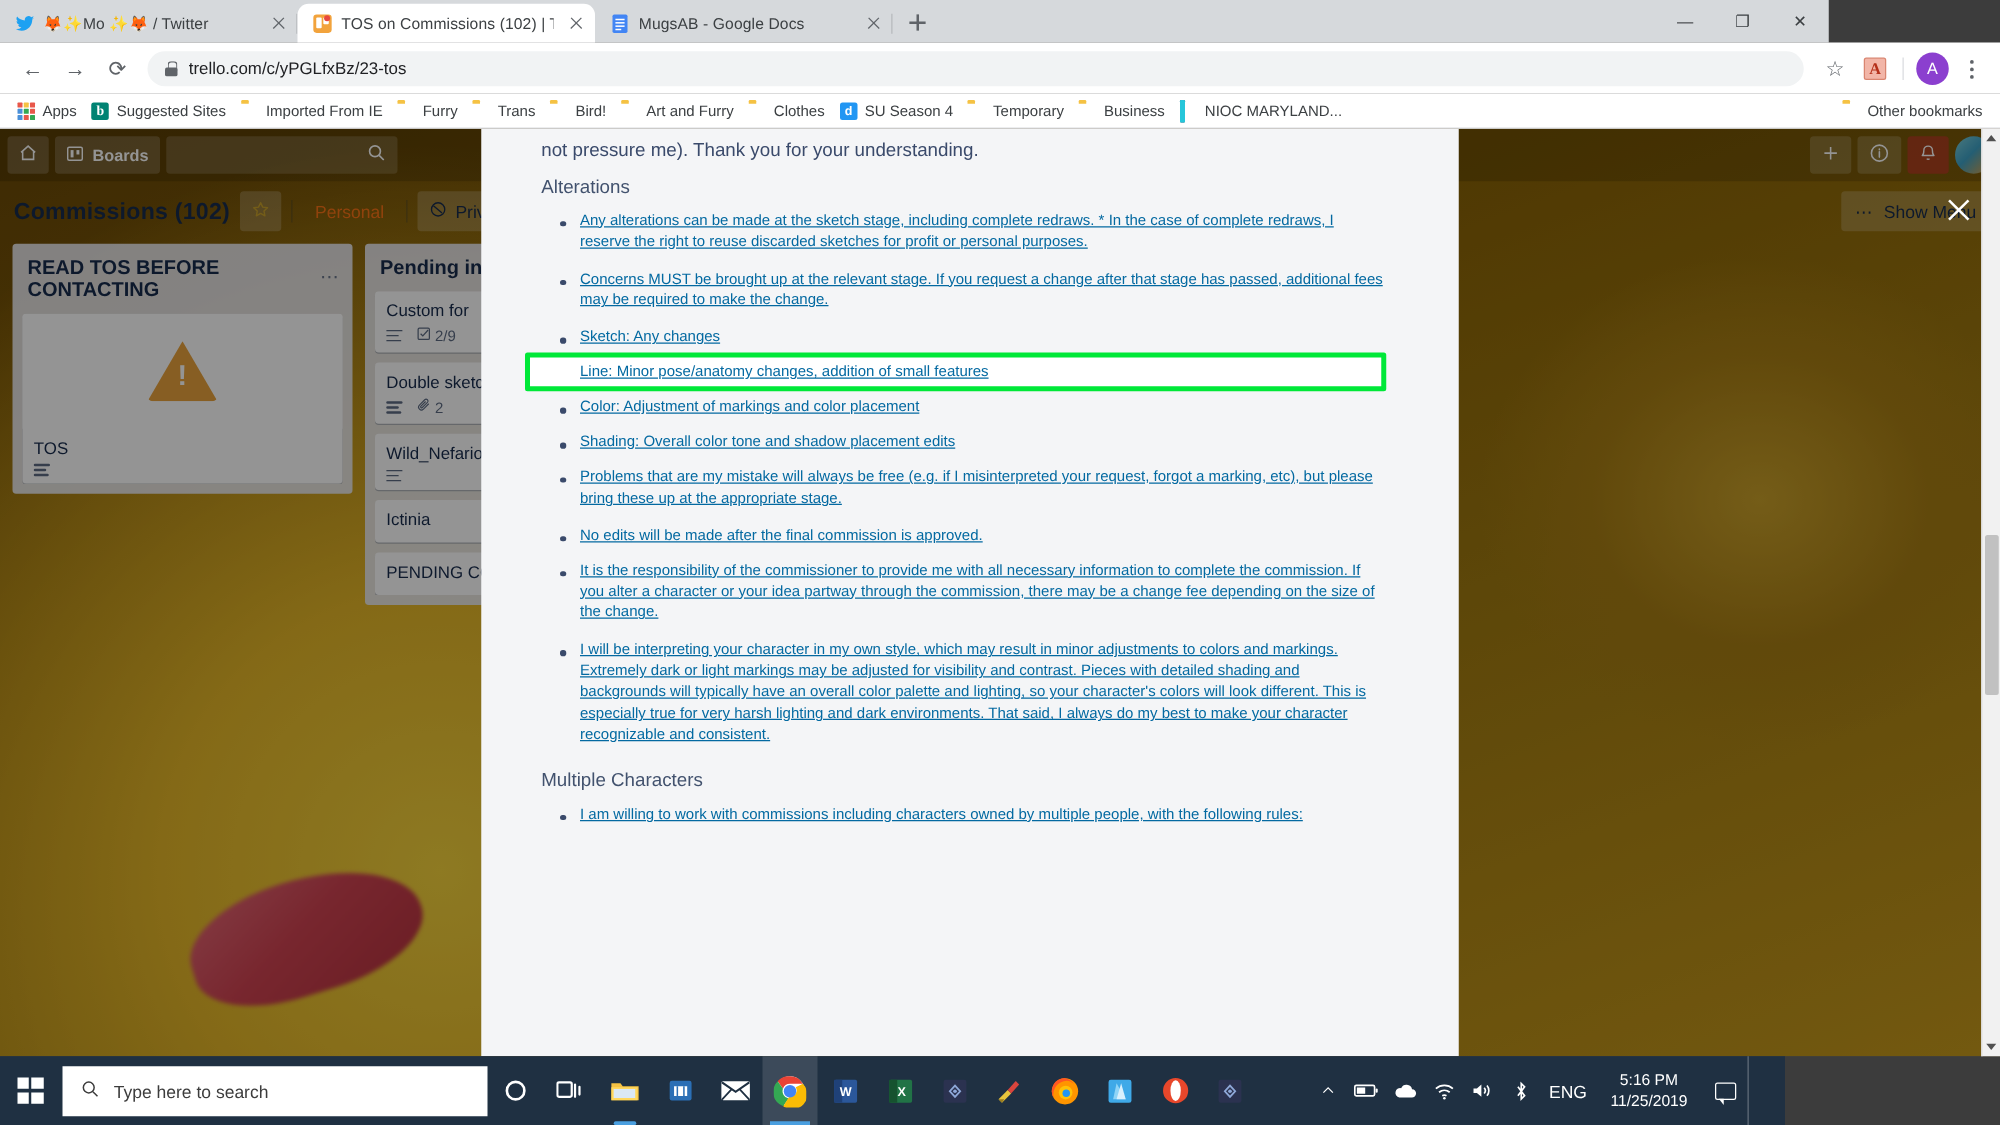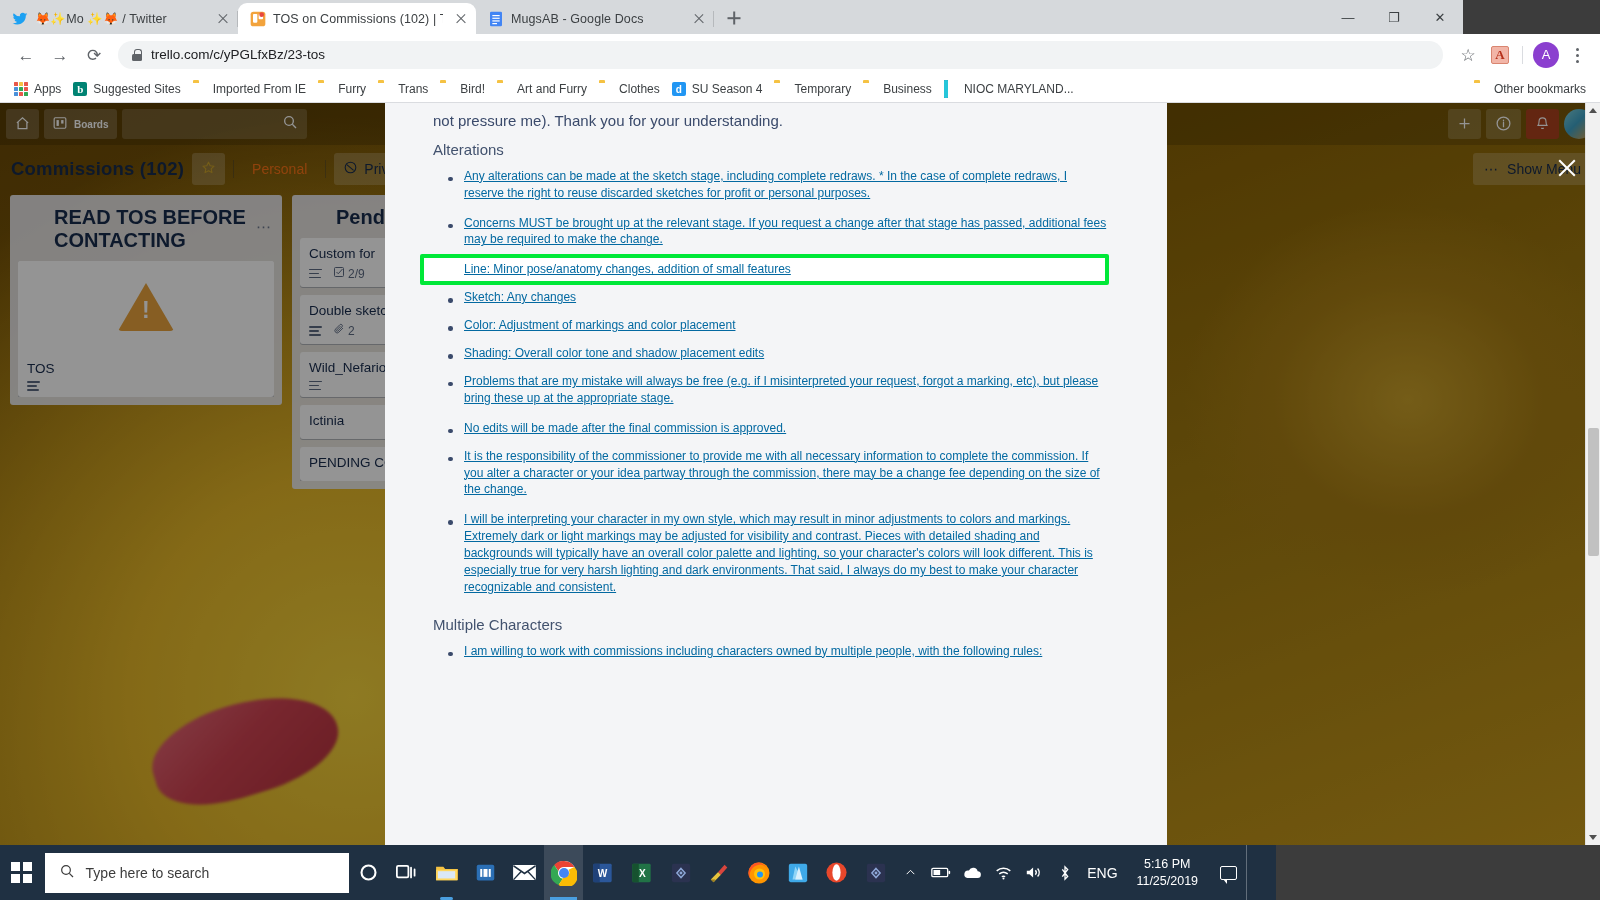--- a/index.html
+++ b/index.html
@@ -160,21 +160,21 @@
     border-radius: 52% 60% 50% 46%; transform: rotate(-17deg); filter: blur(1.6px);
   }
 
   .trello-header {
     position: absolute; top: 0; left: 0; width: 1600px; height: 42px;
     background: rgba(0,0,0,0.16); display: flex; align-items: center; padding: 0 6px; gap: 5px;
   }
   .th-btn {
     height: 30px; min-width: 30px; border-radius: 3px; background: rgba(255,255,255,0.18);
     display: flex; align-items: center; justify-content: center; gap: 7px; padding: 0 9px;
-    color: #ffffff; font-size: 10px; font-weight: bold;
+    color: #ffffff; font-size: 13px; font-weight: bold;
   }
   .th-search {
     height: 30px; width: 185px; border-radius: 3px; background: rgba(255,255,255,0.16);
     display: flex; align-items: center; justify-content: flex-end; padding: 0 9px; color: #fff;
   }
   .th-right { margin-left: auto; display: flex; align-items: center; gap: 5px; }
   .th-bell { background: rgba(214,48,49,0.55); }
   .th-avatar {
     width: 30px; height: 30px; border-radius: 50%;
     background: linear-gradient(135deg, #7ecfd8 0%, #3fa3c7 45%, #e8a03a 100%);
@@ -202,21 +202,21 @@
 
   .lists { position: absolute; top: 92px; left: 0; right: 0; bottom: 0; display: flex; gap: 10px; padding: 0 10px; }
   .list {
     width: 272px; flex: 0 0 272px; background: rgba(235,236,240,0.92);
     border-radius: 3px; align-self: flex-start; max-height: 625px;
     display: flex; flex-direction: column; padding: 0 0 8px 0;
   }
   .list-head {
     display: flex; align-items: center; padding: 11px 10px 9px 12px; gap: 6px;
   }
-  .list-title { font-size: 20px; font-weight: bold; color: #172b4d; flex: 1 1 auto; margin-left: 32px; }
+  .list-title { font-size: 16px; font-weight: bold; color: #172b4d; flex: 1 1 auto; }
   .list-dots { color: #6b778c; font-size: 15px; letter-spacing: 1px; line-height: .4; padding-bottom: 5px;}
   .cards { padding: 0 8px; display: flex; flex-direction: column; gap: 8px; overflow: hidden; }
   .card {
     background: #ffffff; border-radius: 3px; padding: 7px 9px 6px;
     box-shadow: 0 1px 0 rgba(9,30,66,0.25); font-size: 13.5px; color: #172b4d;
   }
   .card-label { width: 42px; height: 8px; border-radius: 4px; margin-bottom: 6px; }
   .card-title { line-height: 1.35; margin-bottom: 3px; }
   .card-badges { display: flex; align-items: center; gap: 11px; color: #5e6c84; font-size: 12px; margin-top: 3px; }
   .badge { display: flex; align-items: center; gap: 3px; }
@@ -291,21 +291,21 @@
   }
   .page-scroll .arrow-up, .page-scroll .arrow-dn {
     position: absolute; left: 50%; transform: translateX(-50%);
     width: 0; height: 0; border-left: 4px solid transparent; border-right: 4px solid transparent;
   }
   .page-scroll .arrow-up { top: 5px; border-bottom: 5px solid #505050; }
   .page-scroll .arrow-dn { bottom: 5px; border-top: 5px solid #505050; }
 
   
   .taskbar {
-    position: absolute; left: 0; bottom: 0; width: 1276px; height: 55px;
+    position: absolute; left: 0; bottom: 0; width: 1428px; height: 55px;
     background: #1f3042; display: flex; align-items: center;
   }
   .start {
     width: 48px; height: 55px; display: flex; align-items: center; justify-content: center;
   }
   .winlogo { width: 21px; height: 21px; display: grid; grid-template: 1fr 1fr/1fr 1fr; gap: 2.5px; }
   .winlogo i { background: #ffffff; }
   .searchbox {
     width: 340px; height: 40px; background: #ffffff; display: flex; align-items: center;
     gap: 11px; padding: 0 14px; color: #3c3c3c; font-size: 14px; margin-left: 2px;
@@ -971,25 +971,25 @@
 
     <div class="modal">
       <div class="modal-inner">
         <p class="m-p">not pressure me). Thank you for your understanding.</p>
 
         <p class="m-h">Alterations</p>
 
         <ul class="m-ul">
           <li class="m-li">Any alterations can be made at the sketch stage, including complete redraws. * In the case of complete redraws, I reserve the right to reuse discarded sketches for profit or personal purposes.</li>
           <li class="m-li">Concerns MUST be brought up at the relevant stage. If you request a change after that stage has passed, additional fees may be required to make the change.</li>
+          <li class="m-li tight">Sketch: Any changes</li>
           <li class="m-li tight hl-wrap">
             <span class="hl-box"></span>
             <span class="hl-text">Line: Minor pose/anatomy changes, addition of small features</span>
           </li>
-          <li class="m-li tight">Sketch: Any changes</li>
           <li class="m-li tight">Color: Adjustment of markings and color placement</li>
           <li class="m-li tight">Shading: Overall color tone and shadow placement edits</li>
           <li class="m-li">Problems that are my mistake will always be free (e.g. if I misinterpreted your request, forgot a marking, etc), but please bring these up at the appropriate stage.</li>
           <li class="m-li tight">No edits will be made after the final commission is approved.</li>
           <li class="m-li">It is the responsibility of the commissioner to provide me with all necessary information to complete the commission. If you alter a character or your idea partway through the commission, there may be a change fee depending on the size of the change.</li>
           <li class="m-li">I will be interpreting your character in my own style, which may result in minor adjustments to colors and markings. Extremely dark or light markings may be adjusted for visibility and contrast. Pieces with detailed shading and backgrounds will typically have an overall color palette and lighting, so your character's colors will look different. This is especially true for very harsh lighting and dark environments. That said, I always do my best to make your character recognizable and consistent.</li>
         </ul>
 
         <p class="m-h" style="margin-top:20px">Multiple Characters</p>
 

